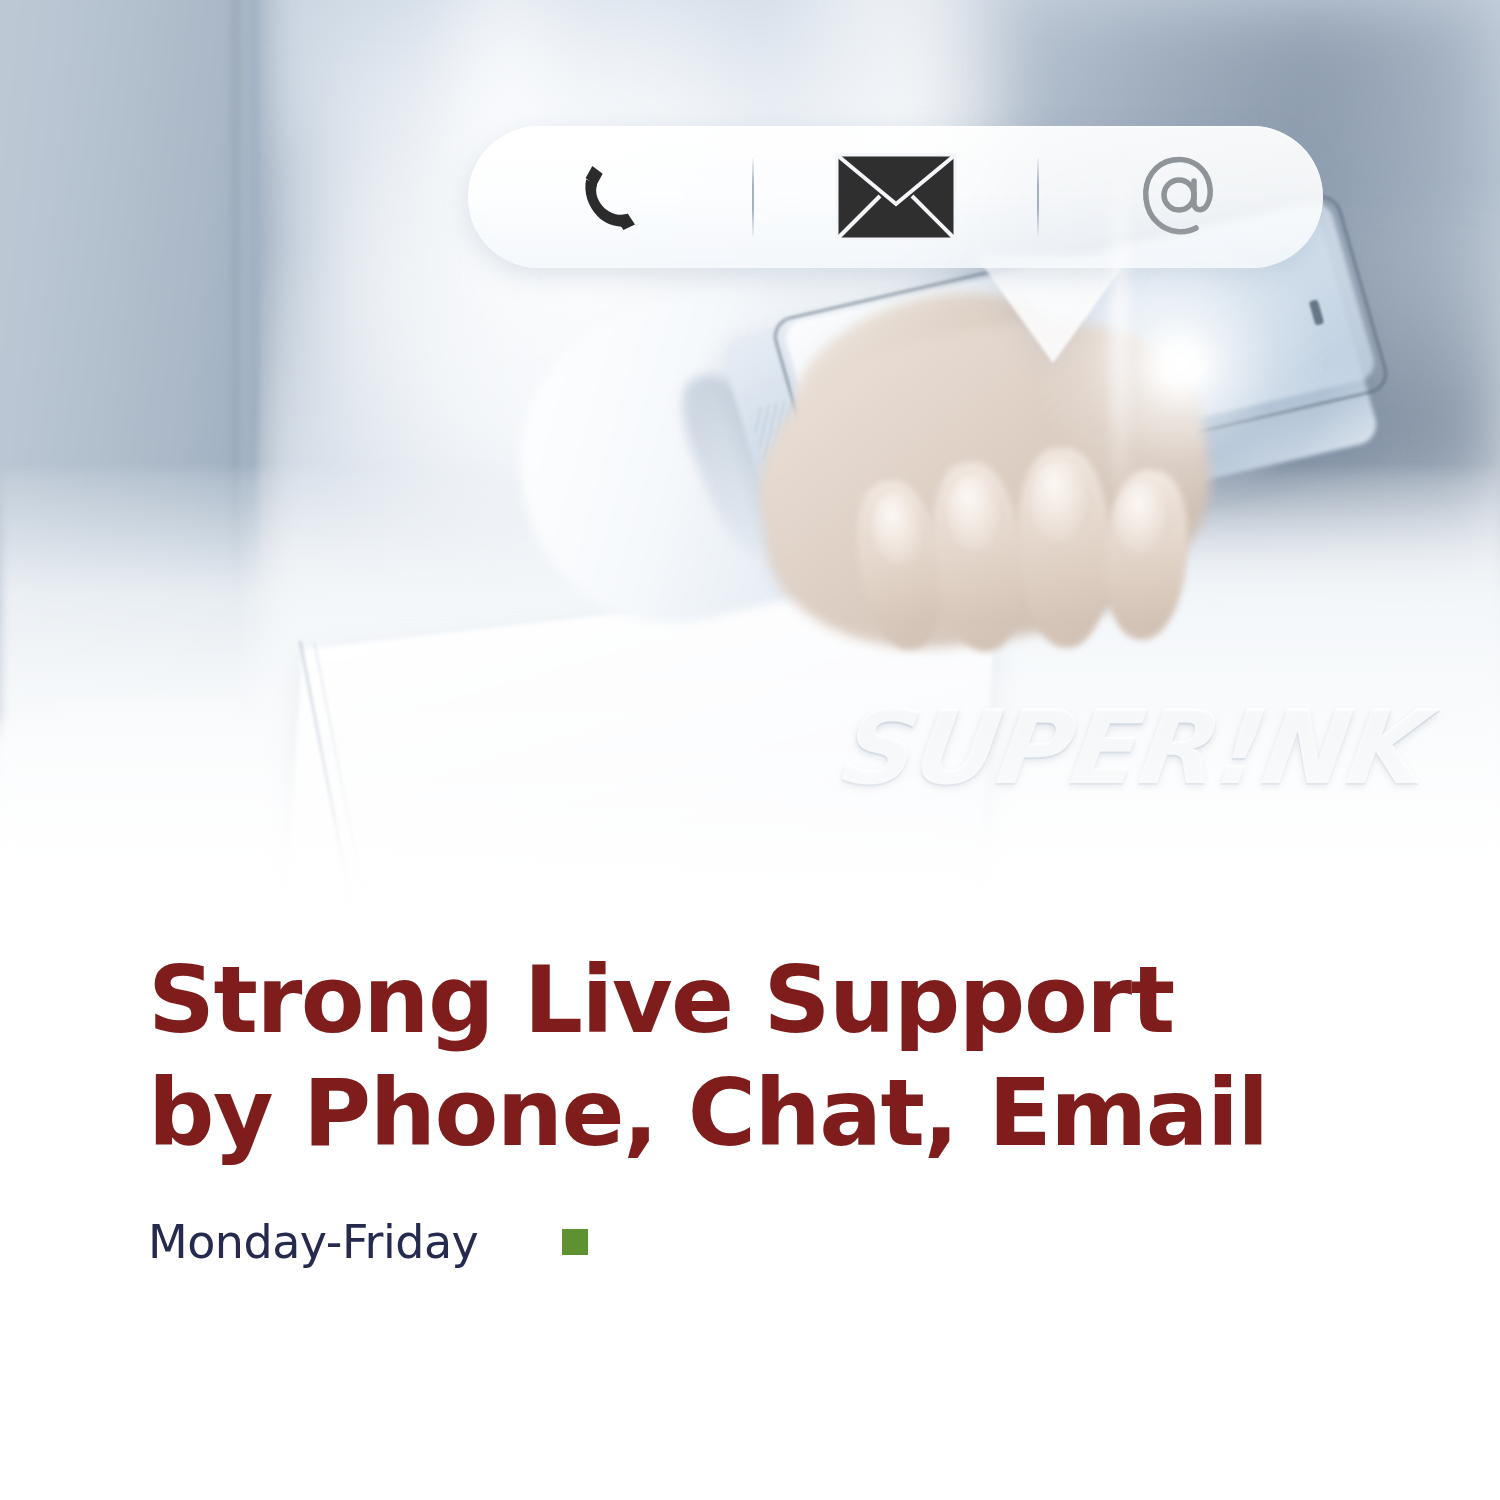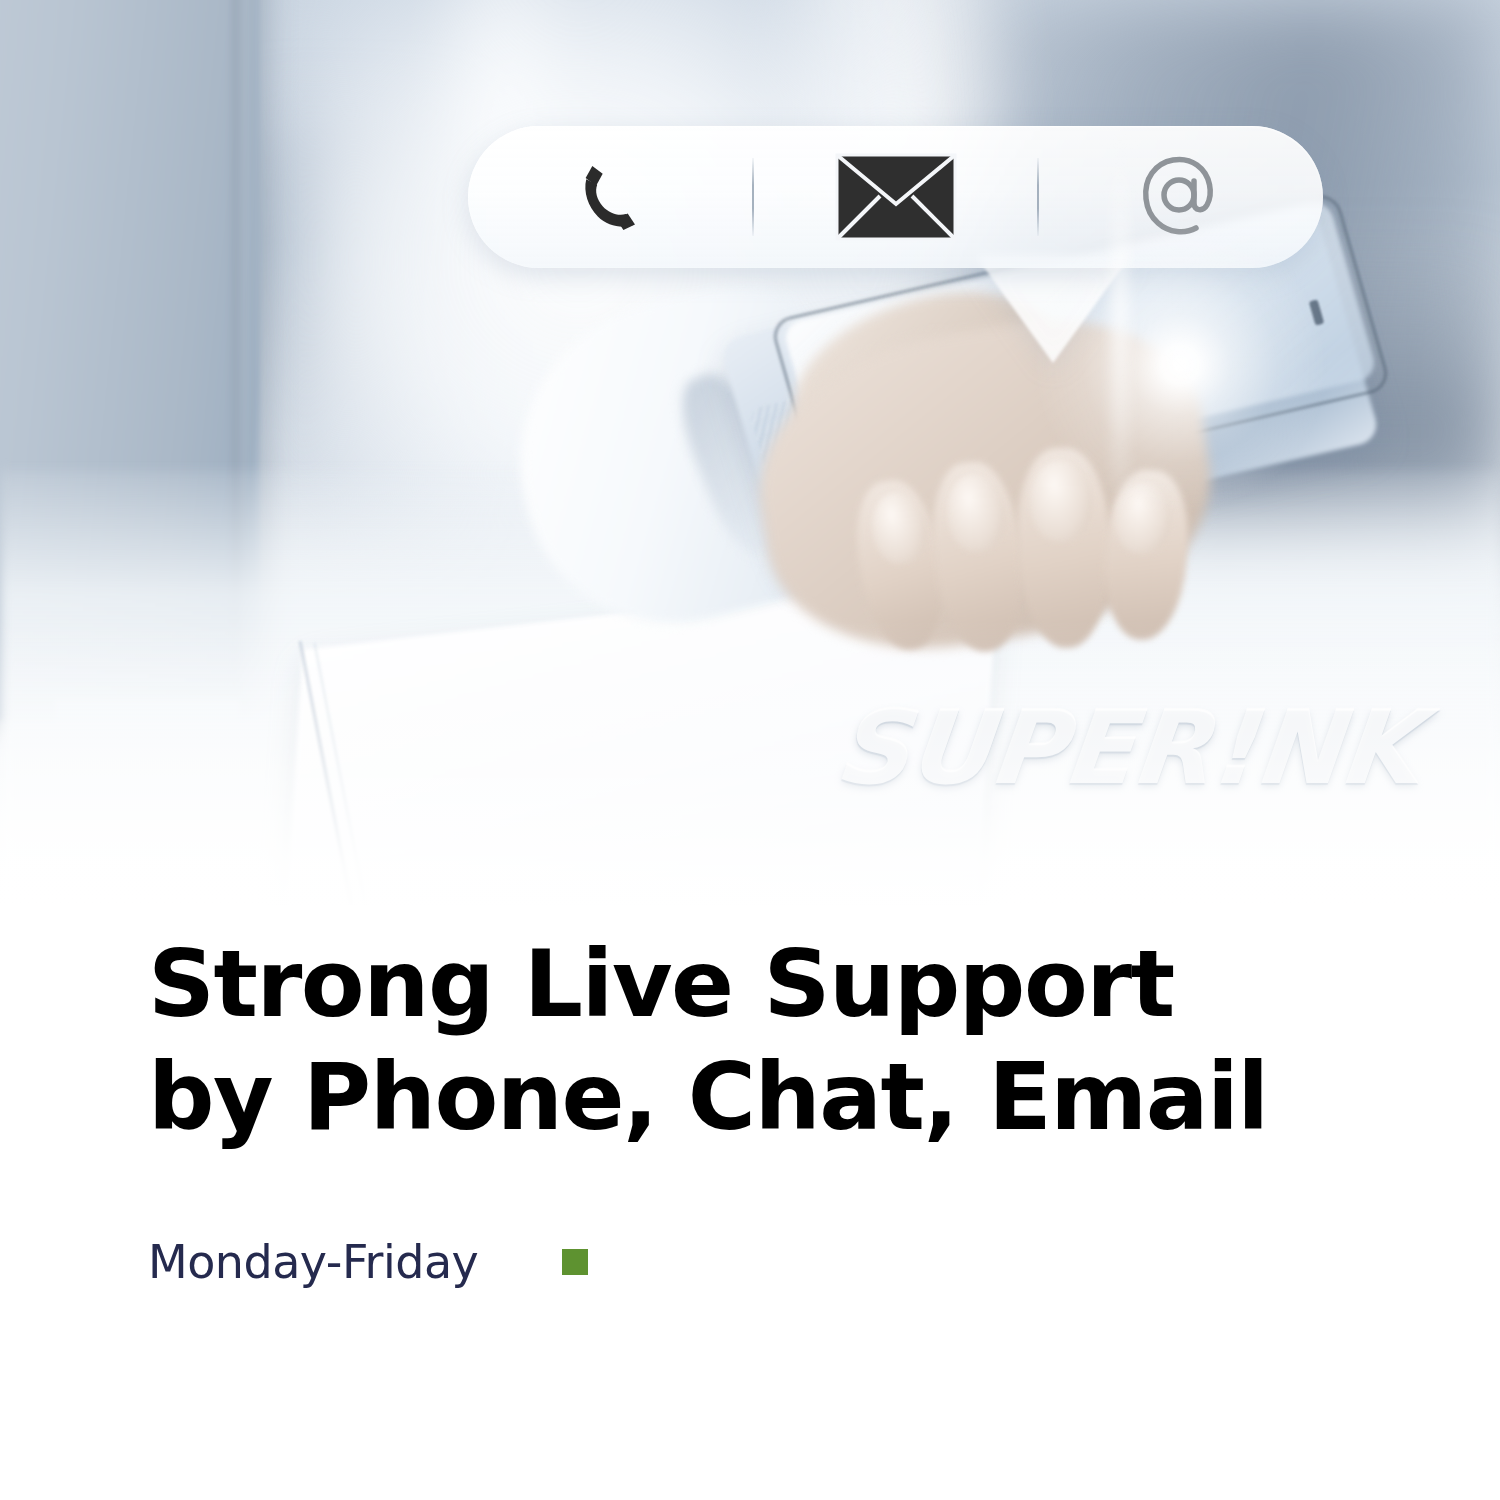--- a/index.html
+++ b/index.html
@@ -367,21 +367,21 @@
     font-size: 93px;
     font-weight: bold;
     line-height: 1.22;
     letter-spacing: -1.5px;
     color: #1e2247;
     max-width: 1140px;
   }
   .subrow {
     display: flex;
     align-items: center;
-    margin-top: 80px;
+    margin-top: 44px;
     gap: 48px;
   }
   .subtitle {
     font-family: "DejaVu Sans", sans-serif;
     font-size: 46px;
     font-weight: normal;
     letter-spacing: -0.5px;
     color: #252a4e;
   }
   .green-square {
@@ -475,21 +475,21 @@
 
     <div class="flare"></div>
     <div class="flare-streak"></div>
 
     <div class="watermark">SUPER!NK</div>
 
     <div class="photo-fade"></div>
   </div>
 
   <div class="textblock">
-    <h1 class="headline" style="color: #000000;">Strong Live Support by Phone, Chat, Email</h1>
+    <h1 class="headline" style="color: #7f1d1d; margin-top: 16px;">Strong Live Support by Phone, Chat, Email</h1>
 
     <div class="subrow">
       <span class="subtitle" style="color: rgb(37, 42, 78);">Monday-Friday</span>
       <span class="green-square" style="background: rgb(94, 146, 48);"></span>
     </div>
   </div>
 
 </div>
 
 </body></html>

